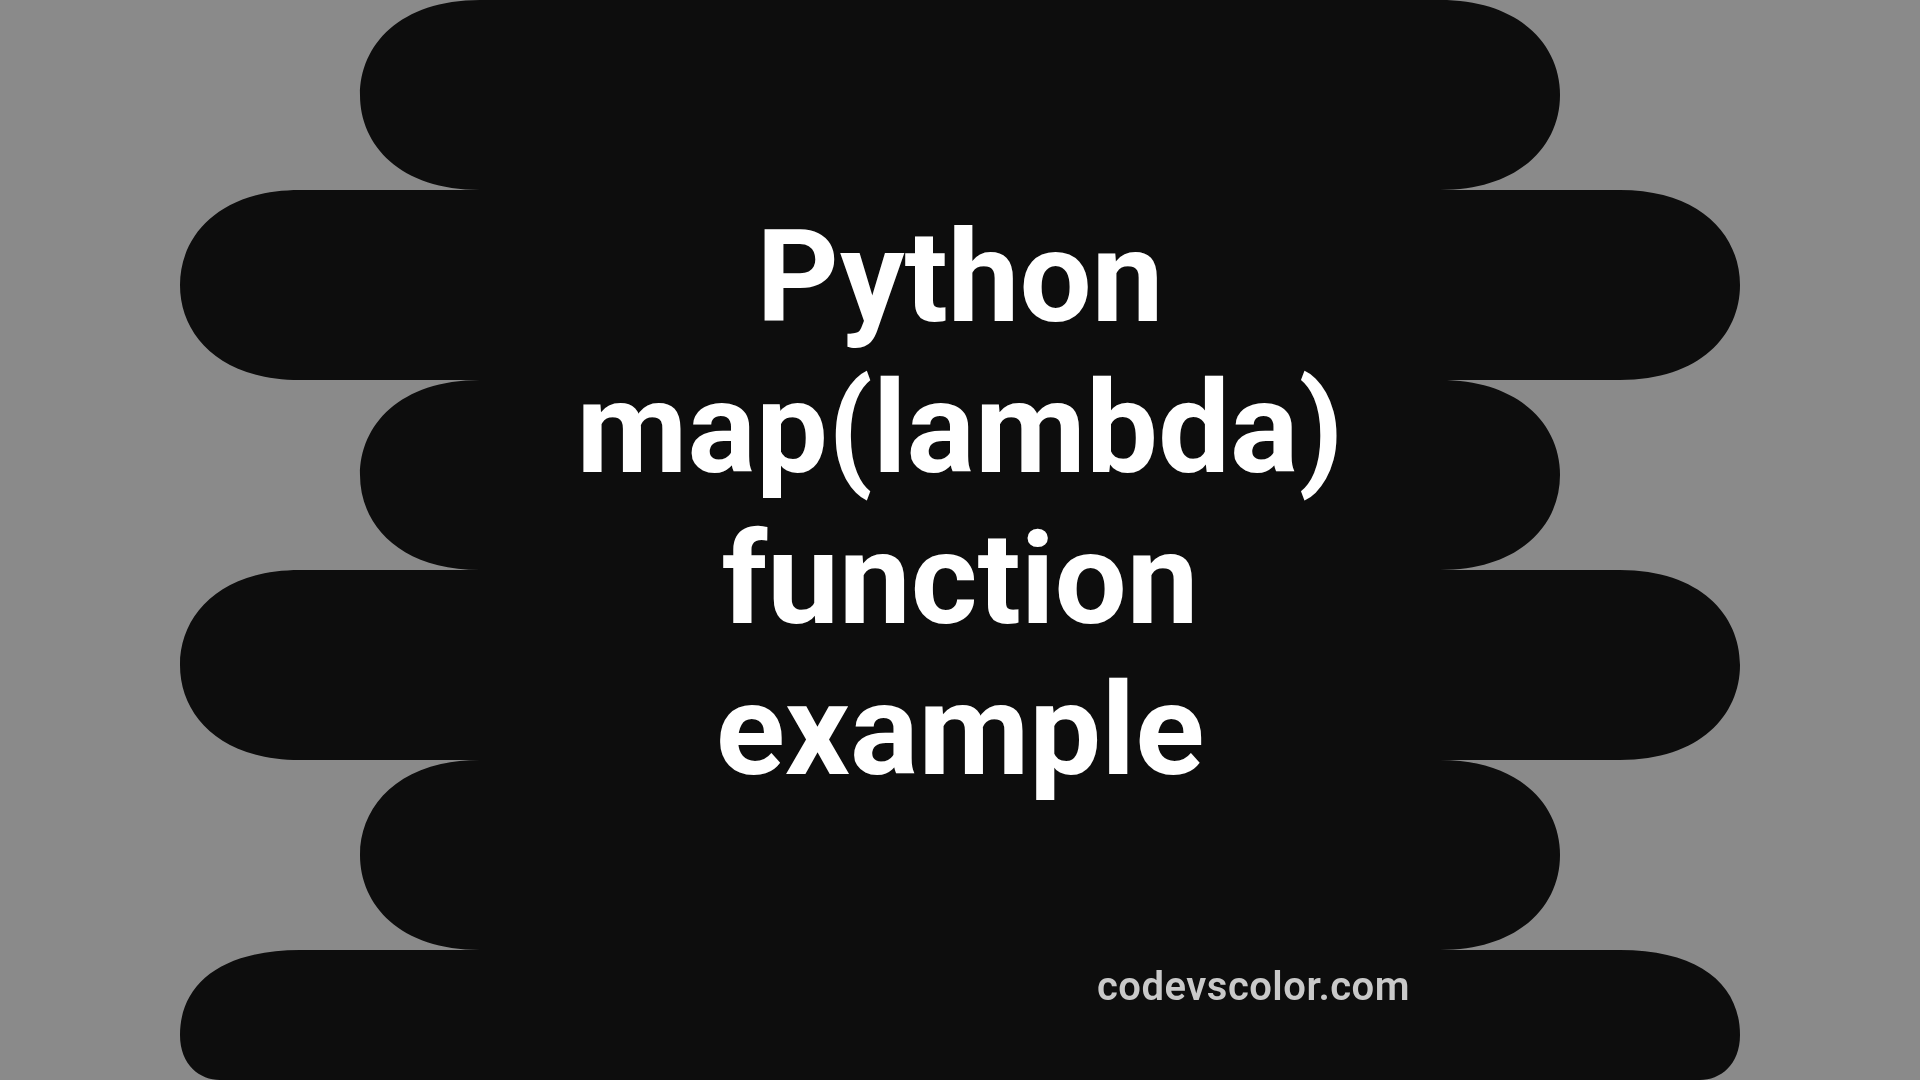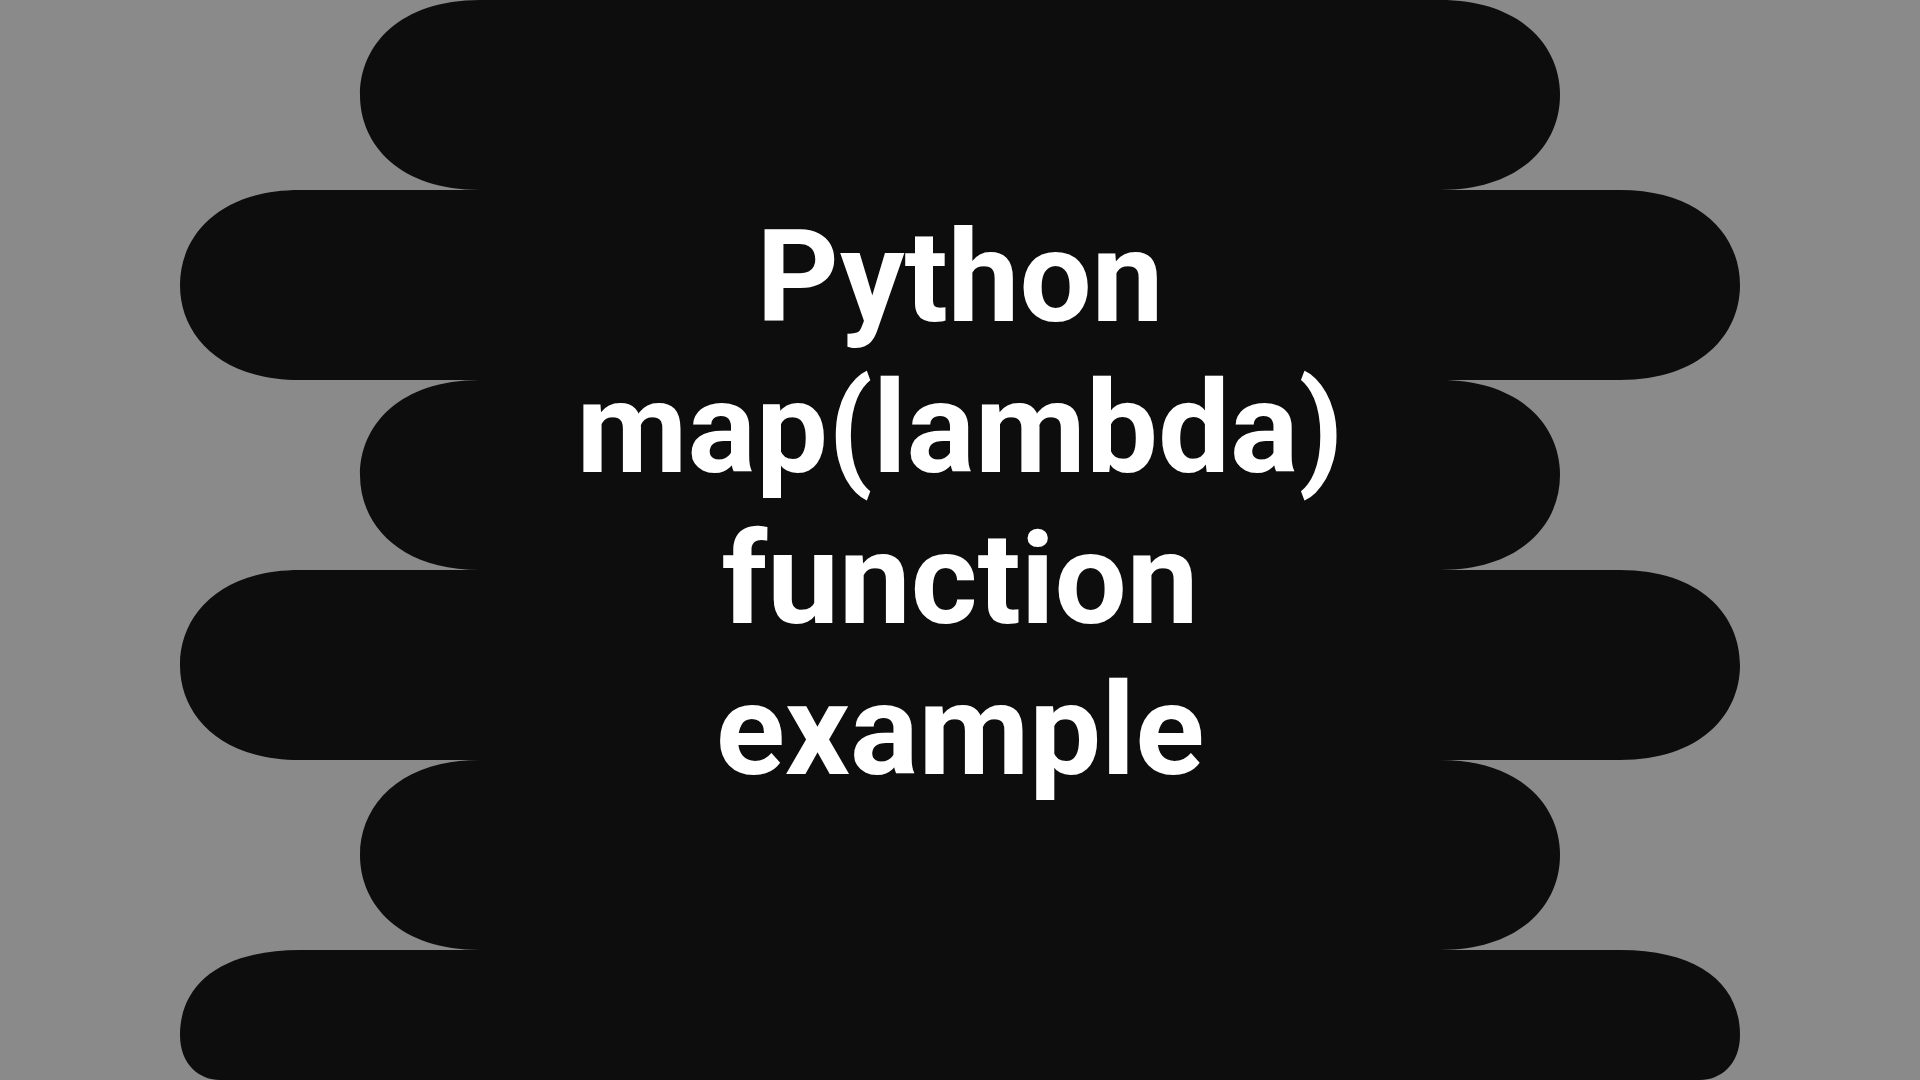--- a/index.html
+++ b/index.html
@@ -96,13 +96,14 @@
       C 400 190 360 145 360 95
       C 360 45 400 0 480 0
       Z
     "></path>
   </svg>
 
   <div class="title">Python
 map(lambda)
 function
 example</div>
+  <div class="site">codevscolor.com</div>
 </div>
 
 </body></html>

